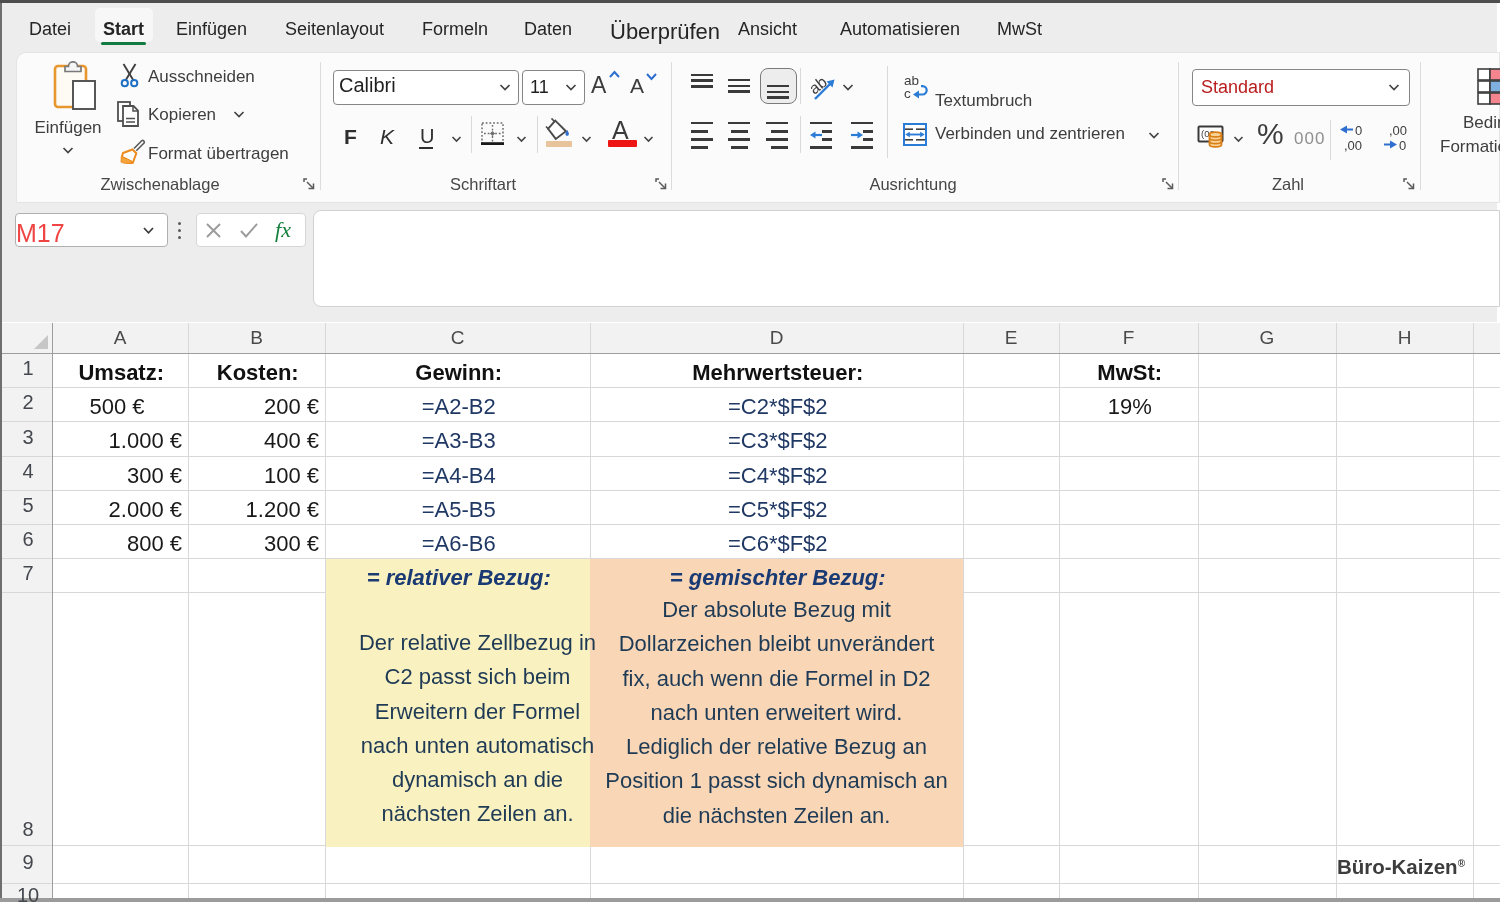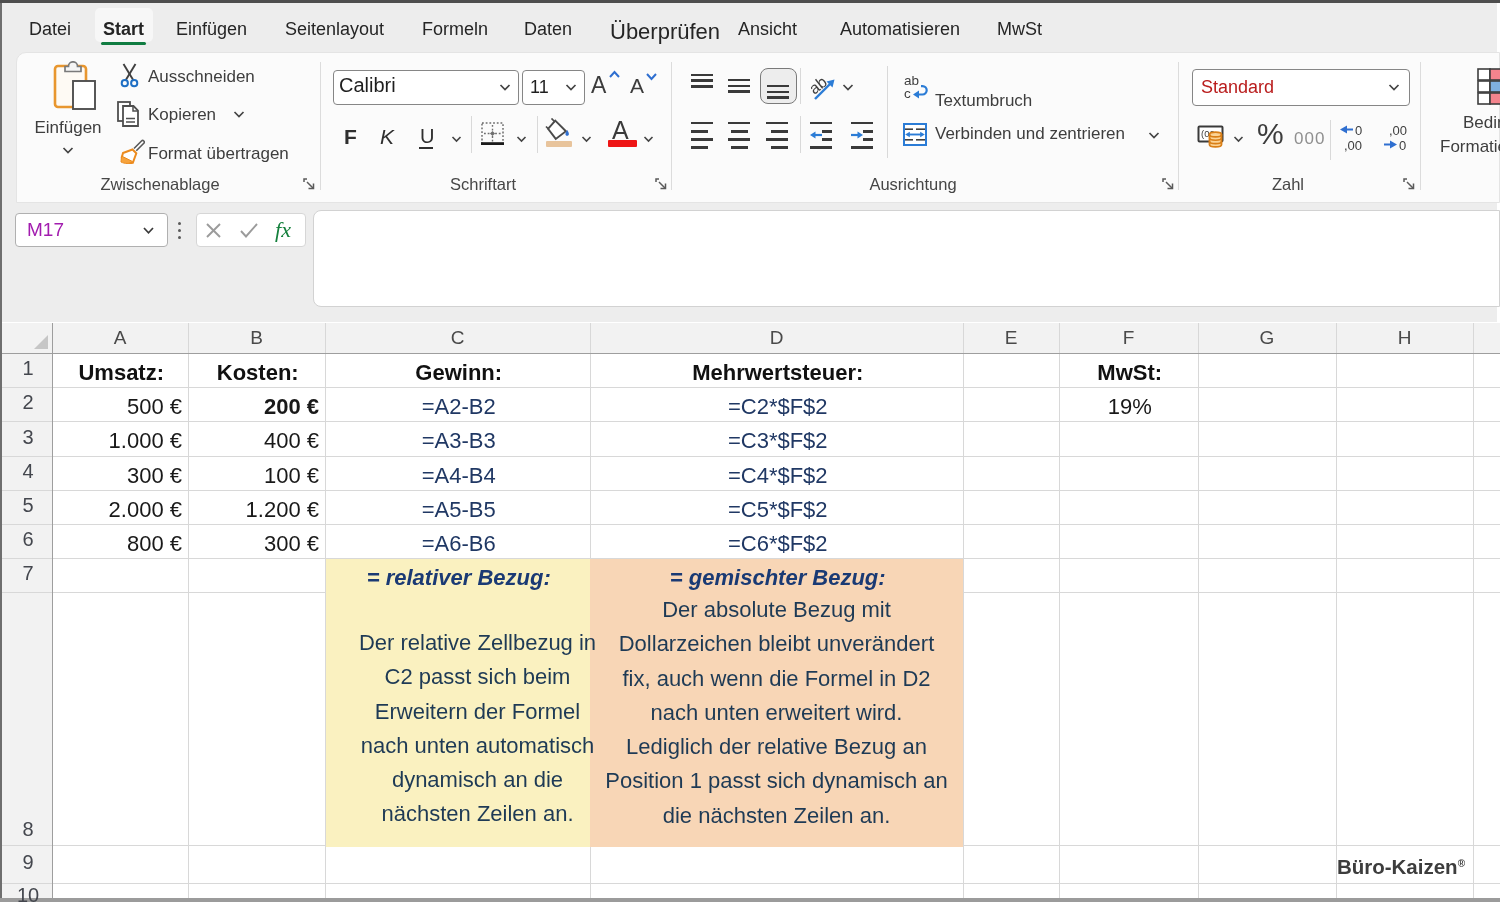--- a/index.html
+++ b/index.html
@@ -256,21 +256,21 @@
 <rect x="1" y="1" width="12" height="11" fill="#fff" stroke="#3e3e3e" stroke-width="1.6"></rect>
 <rect x="1" y="13" width="12" height="11" fill="#fff" stroke="#3e3e3e" stroke-width="1.6"></rect>
 <rect x="1" y="25" width="12" height="11" fill="#fff" stroke="#3e3e3e" stroke-width="1.6"></rect>
 <rect x="13" y="1" width="27" height="11" fill="#f4848d" stroke="#3e3e3e" stroke-width="1.6"></rect>
 <rect x="13" y="13" width="27" height="11" fill="#7fb0e0" stroke="#3e3e3e" stroke-width="1.6"></rect>
 <rect x="13" y="25" width="27" height="11" fill="#f4848d" stroke="#3e3e3e" stroke-width="1.6"></rect>
 </svg>
 <div class="rlab" style="left:1463px;top:113px;font-size:17px;">Bedingte</div>
 <div class="rlab" style="left:1440px;top:137px;font-size:17px;">Formatierung</div>
 <div class="abs" style="left:15px;top:213px;width:153px;height:34px;background:#fff;border:1px solid #b0b0b0;border-radius:4px;box-sizing:border-box;"></div>
-<div class="rlab" style="left:27px;top:219px;font-size:19px;color:#a21caf;">M17</div>
+<div class="rlab" style="left:16px;top:219px;font-size:25px;color:#ef4444;">M17</div>
 <svg class="chv" style="left:142px;top:226px" width="13" height="9" viewBox="0 0 13 9">
     <polyline points="2,2 6.5,6.8 11,2" fill="none" stroke="#3a3a3a" stroke-width="1.7"></polyline>
   </svg>
 <div class="abs" style="left:178px;top:222px;width:3.4px;height:3.4px;border-radius:50%;background:#5a5a5a;"></div>
 <div class="abs" style="left:178px;top:229px;width:3.4px;height:3.4px;border-radius:50%;background:#5a5a5a;"></div>
 <div class="abs" style="left:178px;top:236px;width:3.4px;height:3.4px;border-radius:50%;background:#5a5a5a;"></div>
 <div class="abs" style="left:196px;top:213px;width:110px;height:34px;background:#fff;border:1px solid #d6d6d6;border-radius:4px;box-sizing:border-box;"></div>
 <svg class="ico" style="left:204px;top:221px;" width="19" height="19" viewBox="0 0 19 19">
 <line x1="3" y1="3" x2="16" y2="16" stroke="#9b9b9b" stroke-width="1.9"></line>
 <line x1="16" y1="3" x2="3" y2="16" stroke="#9b9b9b" stroke-width="1.9"></line>
@@ -324,22 +324,22 @@
 <div class="abs" style="left:4px;top:818px;width:48px;text-align:center;font-size:20px;color:#44474e;">8</div>
 <div class="abs" style="left:4px;top:850.85px;width:48px;text-align:center;font-size:20px;color:#44474e;">9</div>
 <div class="abs" style="left:4px;top:884px;width:48px;text-align:center;font-size:20px;color:#44474e;">10</div>
 <div class="abs" style="left:326px;top:559px;width:264px;height:287.5px;background:#faf1c0;"></div>
 <div class="abs" style="left:590px;top:559px;width:373px;height:287.5px;background:#f8d6b6;"></div>
 <div class="cell hdr" style="left:54.5px;top:353px;width:133.5px;height:34.19999999999999px;line-height:40.19999999999999px;">Umsatz:</div>
 <div class="cell hdr" style="left:190.5px;top:353px;width:134.5px;height:34.19999999999999px;line-height:40.19999999999999px;">Kosten:</div>
 <div class="cell hdr" style="left:327.5px;top:353px;width:262.5px;height:34.19999999999999px;line-height:40.19999999999999px;">Gewinn:</div>
 <div class="cell hdr" style="left:592.5px;top:353px;width:370.5px;height:34.19999999999999px;line-height:40.19999999999999px;">Mehrwertsteuer:</div>
 <div class="cell hdr" style="left:1061.5px;top:353px;width:136.5px;height:34.19999999999999px;line-height:40.19999999999999px;">MwSt:</div>
-<div class="cell num" style="left:52px;top:387.2px;width:130px;height:34.19999999999999px;line-height:40.19999999999999px;">500 €</div>
-<div class="cell num" style="left:188px;top:387.2px;width:131px;height:34.19999999999999px;line-height:40.19999999999999px;font-weight:bold;">200 €</div>
+<div class="cell num" style="left:52px;top:387.2px;width:130px;height:34.19999999999999px;line-height:40.19999999999999px;text-align:center;">500 €</div>
+<div class="cell num" style="left:188px;top:387.2px;width:131px;height:34.19999999999999px;line-height:40.19999999999999px;">200 €</div>
 <div class="cell frm" style="left:327.5px;top:387.2px;width:262.5px;height:34.19999999999999px;line-height:40.19999999999999px;">=A2-B2</div>
 <div class="cell frm" style="left:592.5px;top:387.2px;width:370.5px;height:34.19999999999999px;line-height:40.19999999999999px;">=C2*$F$2</div>
 <div class="cell num" style="left:52px;top:421.4px;width:130px;height:34.200000000000045px;line-height:40.200000000000045px;">1.000 €</div>
 <div class="cell num" style="left:188px;top:421.4px;width:131px;height:34.200000000000045px;line-height:40.200000000000045px;">400 €</div>
 <div class="cell frm" style="left:327.5px;top:421.4px;width:262.5px;height:34.200000000000045px;line-height:40.200000000000045px;">=A3-B3</div>
 <div class="cell frm" style="left:592.5px;top:421.4px;width:370.5px;height:34.200000000000045px;line-height:40.200000000000045px;">=C3*$F$2</div>
 <div class="cell num" style="left:52px;top:455.6px;width:130px;height:34.19999999999999px;line-height:40.19999999999999px;">300 €</div>
 <div class="cell num" style="left:188px;top:455.6px;width:131px;height:34.19999999999999px;line-height:40.19999999999999px;">100 €</div>
 <div class="cell frm" style="left:327.5px;top:455.6px;width:262.5px;height:34.19999999999999px;line-height:40.19999999999999px;">=A4-B4</div>
 <div class="cell frm" style="left:592.5px;top:455.6px;width:370.5px;height:34.19999999999999px;line-height:40.19999999999999px;">=C4*$F$2</div>

